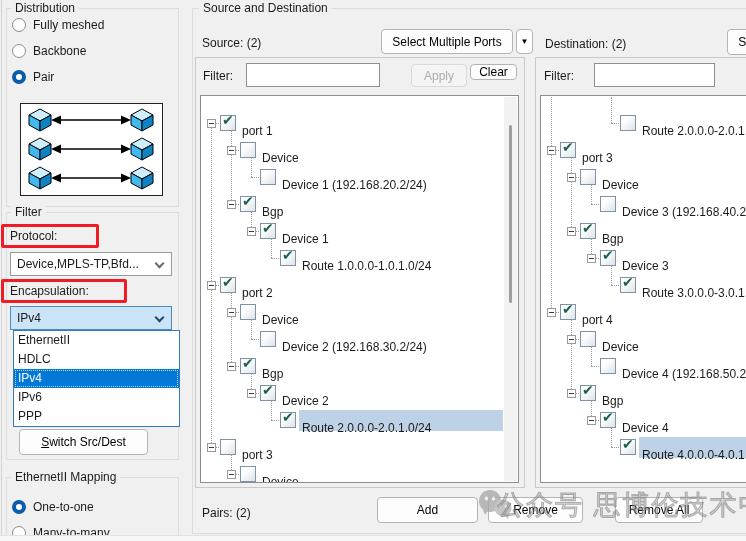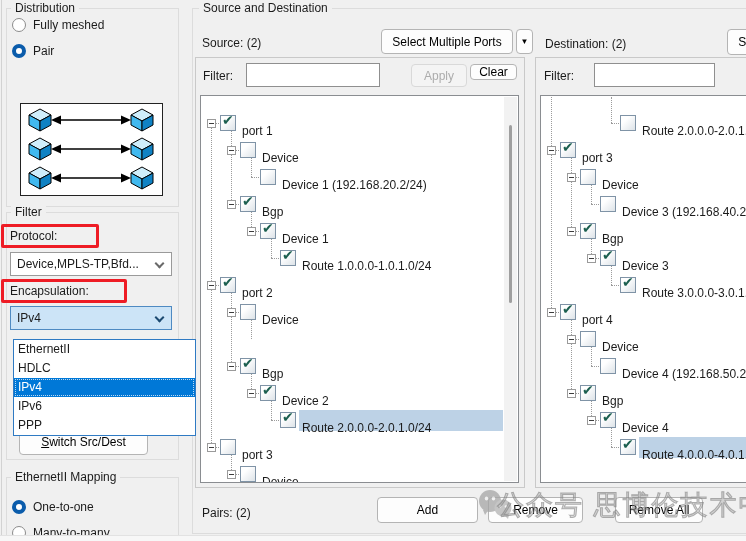--- a/index.html
+++ b/index.html
@@ -66,20 +66,24 @@
 <div class="abs" style="left:1px;top:0;width:1px;height:541px;background:#d2d2d2"></div>
 
 <div class="group" style="left:6px;top:8px;width:171px;height:197px"></div>
 <div class="gtitle" style="left:11px;top:1px">Distribution</div>
 <div class="abs" id="distribution-radios" style="left:12px;top:12px">
     <div class="radio-row">
       <span class="radio"></span>
       <span>Fully meshed</span>
     </div>
     <div class="radio-row">
+      <span class="radio"></span>
+      <span>Backbone</span>
+    </div>
+    <div class="radio-row">
       <span class="radio sel"></span>
       <span>Pair</span>
     </div>
   </div>
 
 <div class="abs" style="left:20px;top:103px;width:143px;height:93px;background:#fff;border:1px solid #222;box-sizing:border-box">
   <svg width="141" height="91">
     <defs>
       <g id="cube" stroke="#000" stroke-width="1">
         <polygon points="0,6 11,0 22,6 11,12" fill="#cfeefb"></polygon>
@@ -114,21 +118,21 @@
   <span class="chev"></span>
 </div>
 
 <div class="redbox" style="left:1px;top:279px;width:126px;height:24px"></div>
 <div class="lbl" style="left:10px;top:284px">Encapsulation:</div>
 <div class="combo blue" style="left:10px;top:306px;width:162px">
   <span>IPv4</span>
   <span class="chev dark"></span>
 </div>
 
-<div class="list" id="encap-list" style="left:13px;top:339px;width:183px">
+<div class="list" id="encap-list" style="left:13px;top:330px;width:167px">
     <div class="litem">EthernetII</div>
     <div class="litem">HDLC</div>
     <div class="litem sel">IPv4</div>
     <div class="litem">IPv6</div>
     <div class="litem">PPP</div>
   </div>
 
 <button class="btn" style="left:19px;top:429px;width:129px;height:26px;font-family:inherit;font-size:12px"><u>S</u>witch Src/Dest</button>
 
 <div class="group" style="left:6px;top:477px;width:171px;height:70px"></div>
@@ -233,20 +237,25 @@
       </div>
       <div class="tlabel" style="left: 41px;">port 2</div>
     </div>
     <div class="trow" style="top: 203px;">
       <div class="stub" style="left: 30px; top: 13px; width: 10px;"></div>
       <div class="exp" style="left: 26px;">
         <i></i>
       </div>
       <div class="cb" style="left: 39px;"></div>
       <div class="tlabel" style="left: 61px;">Device</div>
+    </div>
+    <div class="trow" style="top: 230px;">
+      <div class="stub" style="left: 50px; top: 13px; width: 10px;"></div>
+      <div class="cb" style="left: 59px;"></div>
+      <div class="tlabel" style="left: 81px;">Device 2 (192.168.30.2/24)</div>
     </div>
     <div class="trow" style="top: 257px;">
       <div class="stub" style="left: 30px; top: 13px; width: 10px;"></div>
       <div class="exp" style="left: 26px;">
         <i></i>
       </div>
       <div class="cb" style="left: 39px;">
         <span class="mark">✔</span>
       </div>
       <div class="tlabel" style="left: 61px;">Bgp</div>

